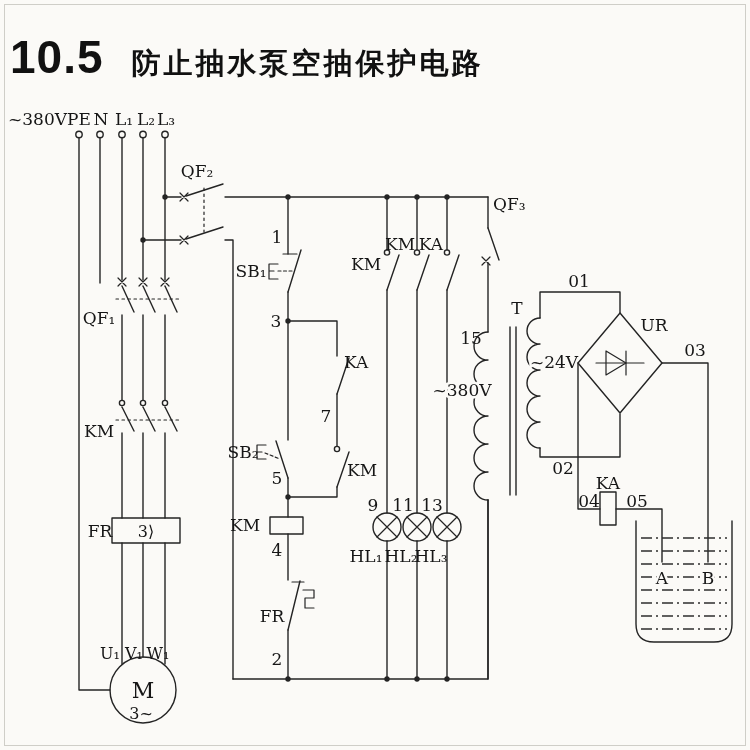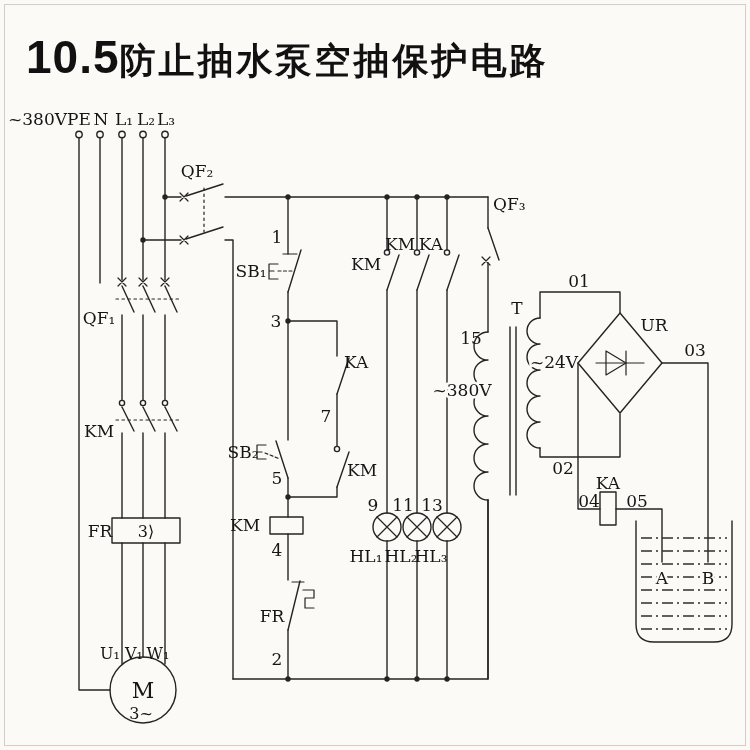--- a/index.html
+++ b/index.html
@@ -1,21 +1,21 @@
 <!DOCTYPE html>
 <html><head>
 <meta charset="utf-8">
 <style>
   html,body{margin:0;padding:0;background:#e8e8e6;}
   #page{position:relative;width:750px;height:750px;background:#fbfaf7;overflow:hidden;
         font-family:"Liberation Sans",sans-serif;}
   #frame{position:absolute;inset:4px;border:1px solid #cfcec8;pointer-events:none;}
-  .titlebar{position:absolute;left:26px;top:30px;display:flex;align-items:baseline;color:#111;}
+  .titlebar{position:absolute;left:10px;top:30px;display:flex;align-items:baseline;gap:28px;color:#111;}
   .t-num{font-weight:bold;font-size:46px;font-family:"Liberation Sans",sans-serif;letter-spacing:1px;}
-  .t-txt{font-weight:bold;font-size:36px;font-family:"Liberation Sans",sans-serif;letter-spacing:3px;}
+  .t-txt{font-weight:bold;font-size:29px;font-family:"Liberation Sans",sans-serif;letter-spacing:3px;}
   svg{position:absolute;left:0;top:0;}
   .wire{stroke:#242424;stroke-width:1.4;fill:none;stroke-linecap:round;stroke-linejoin:round;}
   .thin{stroke-width:1.2;}
   .dash{stroke-dasharray:2.5 3.5;}
   .water{stroke:#2e2e2e;stroke-width:1.6;stroke-dasharray:11 4 2 4;}
   .dot{fill:#242424;stroke:none;}
   .lbl{font-family:"DejaVu Serif",serif;font-size:17px;fill:#161616;}
   .sm{font-size:16px;}
   .halo{paint-order:stroke;stroke:#fbfaf7;stroke-width:5px;}
 </style>

